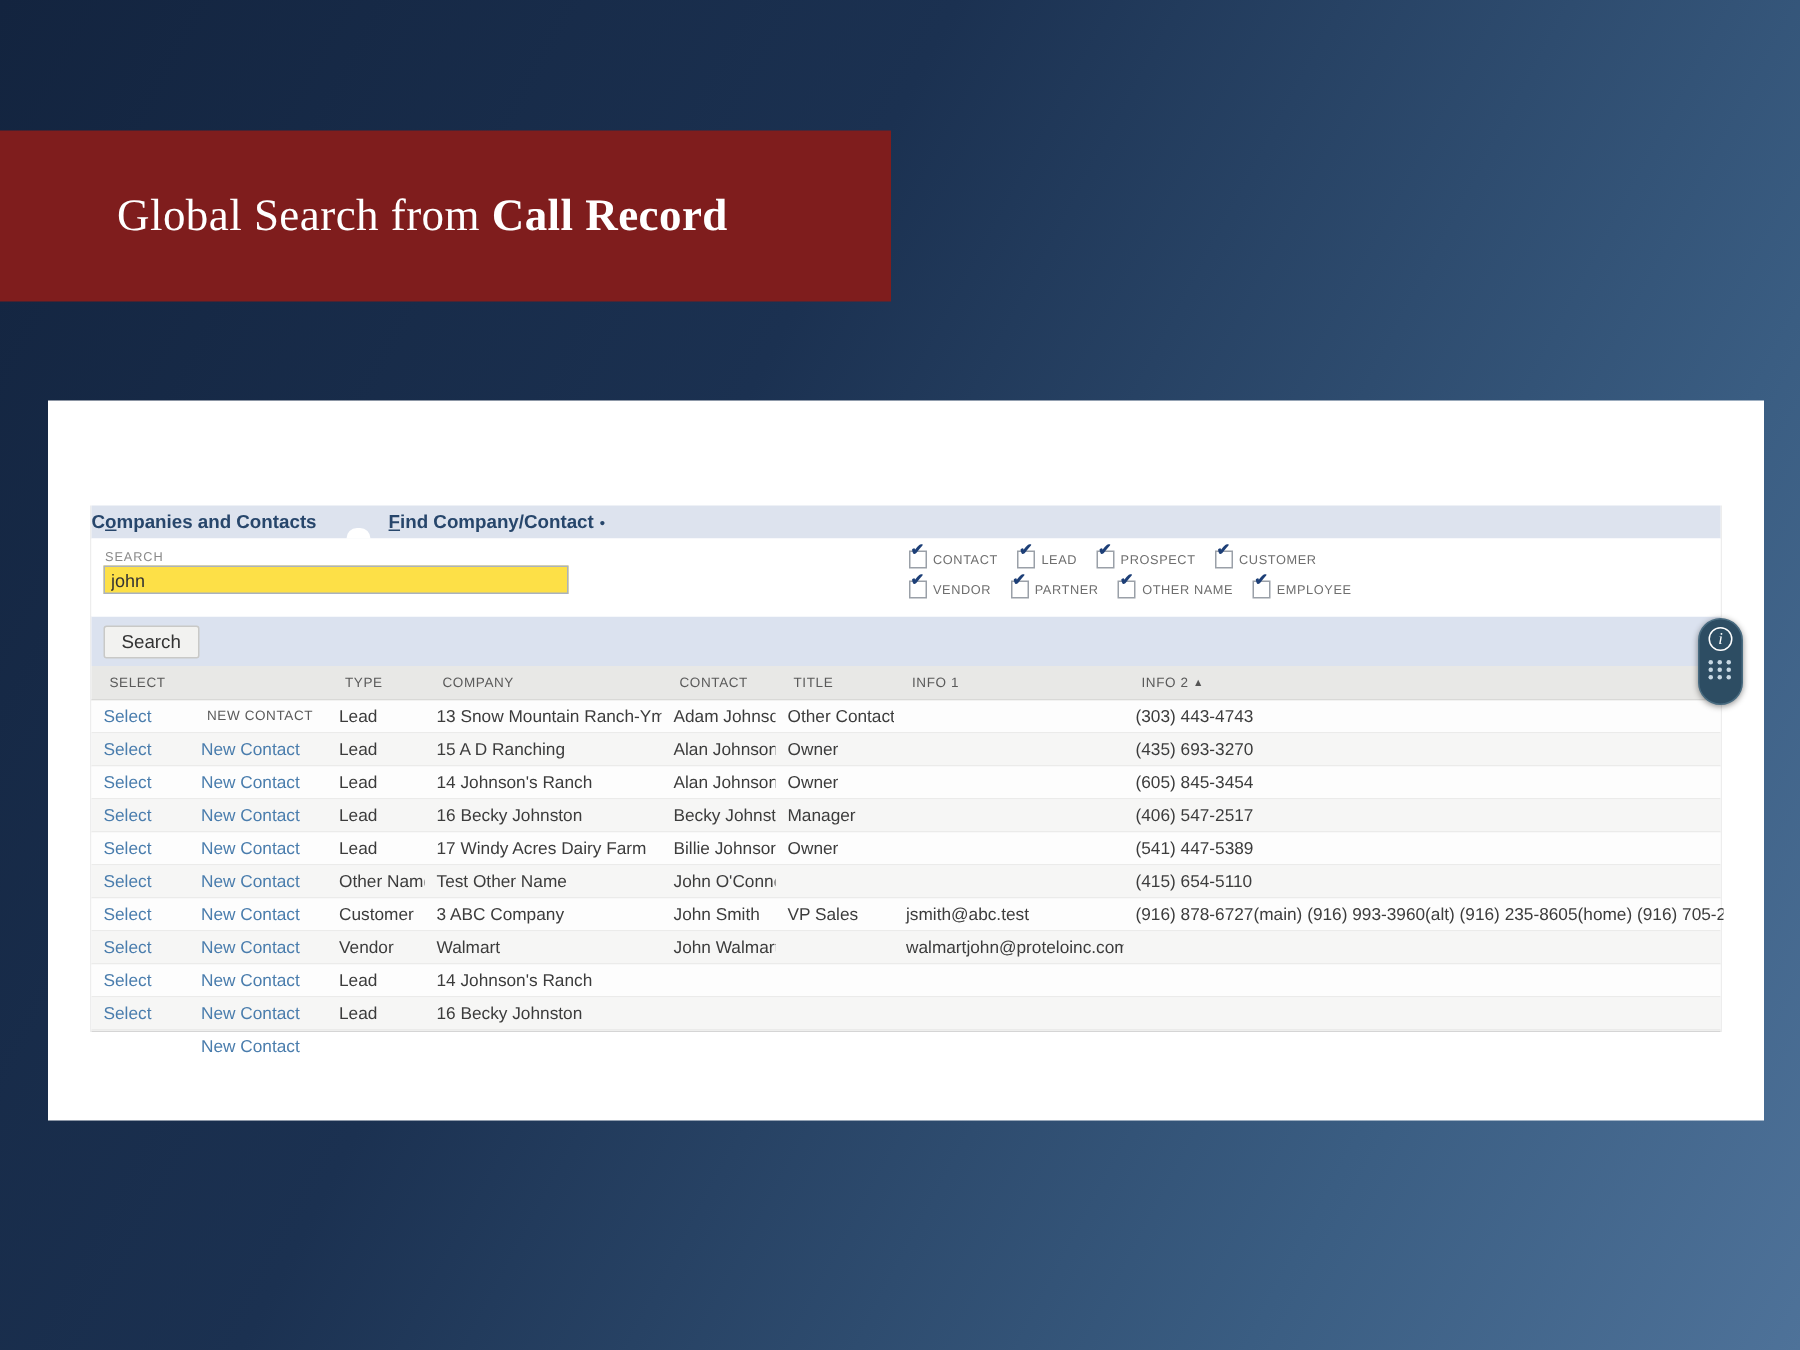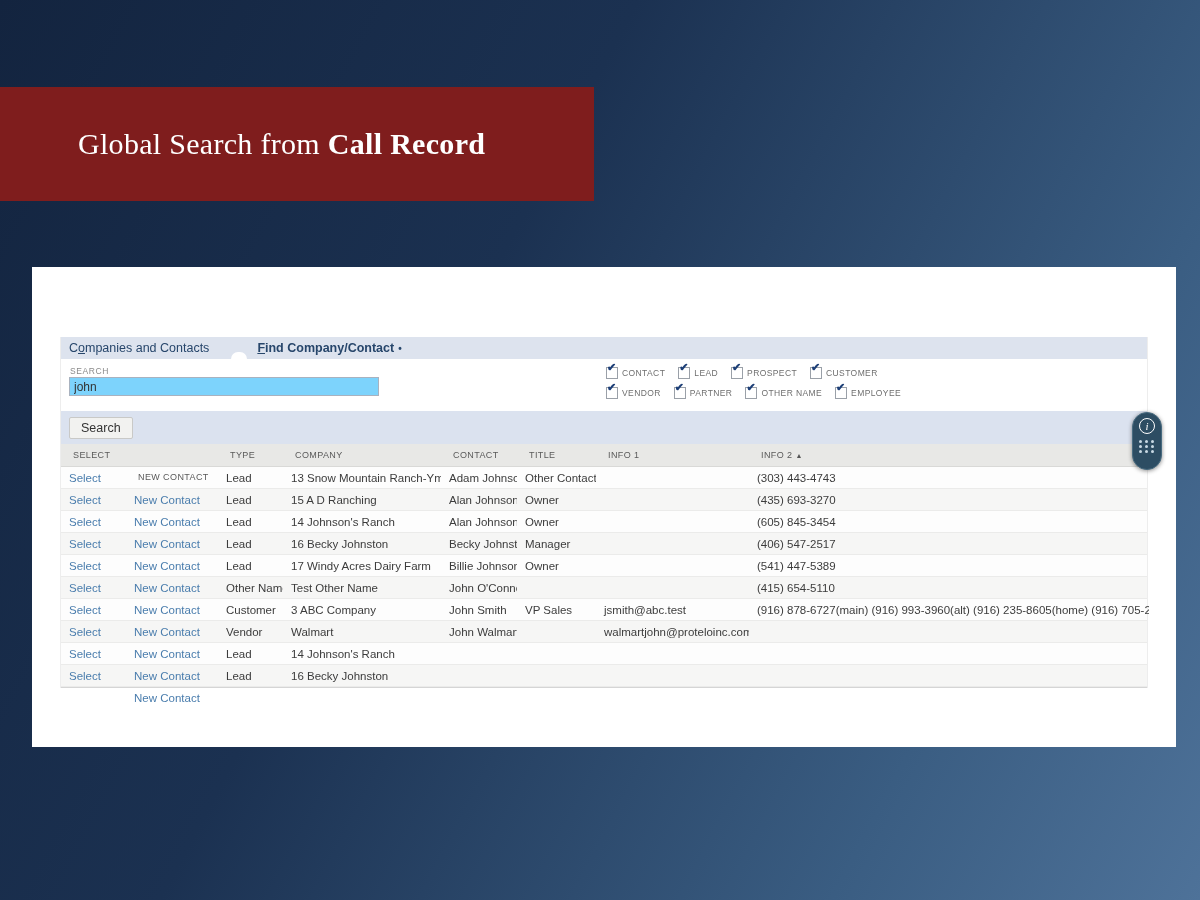--- a/index.html
+++ b/index.html
@@ -11,29 +11,29 @@
   
   .banner{position:absolute;left:0;top:87px;width:594px;height:114px;background:#7f1d1d;display:flex;align-items:center;}
   .banner-text{padding-left:78px;font-family:"Liberation Serif",serif;font-size:30px;color:#ffffff;letter-spacing:.3px;}
   .banner-bold{font-weight:bold;}
   
   .panel{position:absolute;left:32px;top:267px;width:1144px;height:480px;background:#ffffff;}
   .content{position:absolute;left:28px;top:70px;width:1088px;border-left:1px solid #ededed;border-right:1px solid #ededed;box-sizing:border-box;}
   
   .tabbar{height:22px;background:#dde3ee;display:flex;align-items:center;position:relative;}
   .tab{font-size:12.5px;color:#27466b;cursor:pointer;white-space:nowrap;}
-  .tab-companies{margin-left:8px;}
+  .tab-companies{font-weight:bold;}
   .tab-find{margin-left:48px;font-weight:bold;}
   .ak{text-decoration:underline;}
   .tab-suffix{font-weight:bold;color:#27466b;font-size:10px;margin-left:4px;}
   .notch{position:absolute;left:170px;bottom:0;width:16px;height:7px;background:#ffffff;border-radius:8px 8px 0 0;}
   
   .form{height:52px;position:relative;background:#ffffff;}
   .search-label{position:absolute;left:9px;top:7px;font-size:8.5px;color:#8a8a8a;letter-spacing:.6px;}
-  .search-input{position:absolute;left:8px;top:18px;width:300px;height:17px;border:1px solid #a9b2bf;font-size:12px;color:#333;padding:0 4px;font-family:"Liberation Sans",sans-serif;background:#7dd3fc;}
+  .search-input{position:absolute;left:8px;top:18px;width:300px;height:17px;border:1px solid #a9b2bf;font-size:12px;color:#333;padding:0 4px;font-family:"Liberation Sans",sans-serif;background:#fde047;}
   .filters{position:absolute;left:545px;top:4px;}
   .filter-row{display:flex;align-items:center;height:20px;}
   .filter{display:flex;align-items:center;margin-right:13px;cursor:pointer;}
   .cb{width:10px;height:10px;border:1px solid #9aa0a8;background:#fff;position:relative;margin-right:4px;flex:none;}
   .cb .chk{position:absolute;left:0px;top:-6px;font-size:11px;color:#1d3f77;font-weight:bold;line-height:11px;}
   .filter-label{font-size:8.5px;color:#6e6e6e;letter-spacing:.4px;white-space:nowrap;}
   
   .btnbar{height:33px;background:#dbe2ef;display:flex;align-items:center;}
   .search-btn{margin-left:8px;background:#f2f2f0;border:1px solid #c9c9c7;border-radius:2px;font-size:12.5px;color:#333;padding:3px 11px;font-family:"Liberation Sans",sans-serif;cursor:pointer;}
   

